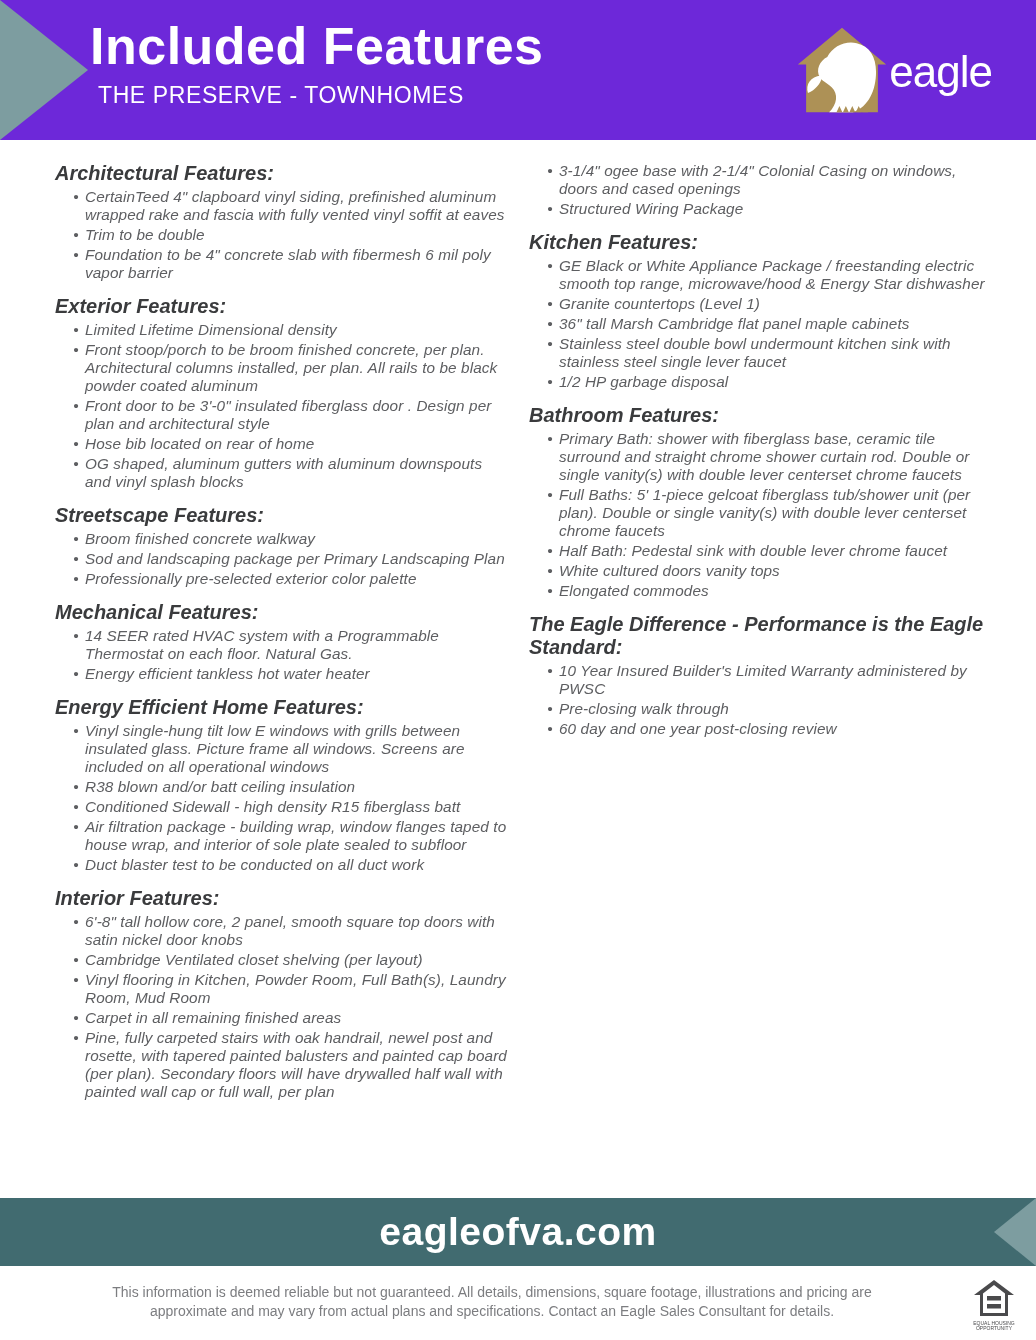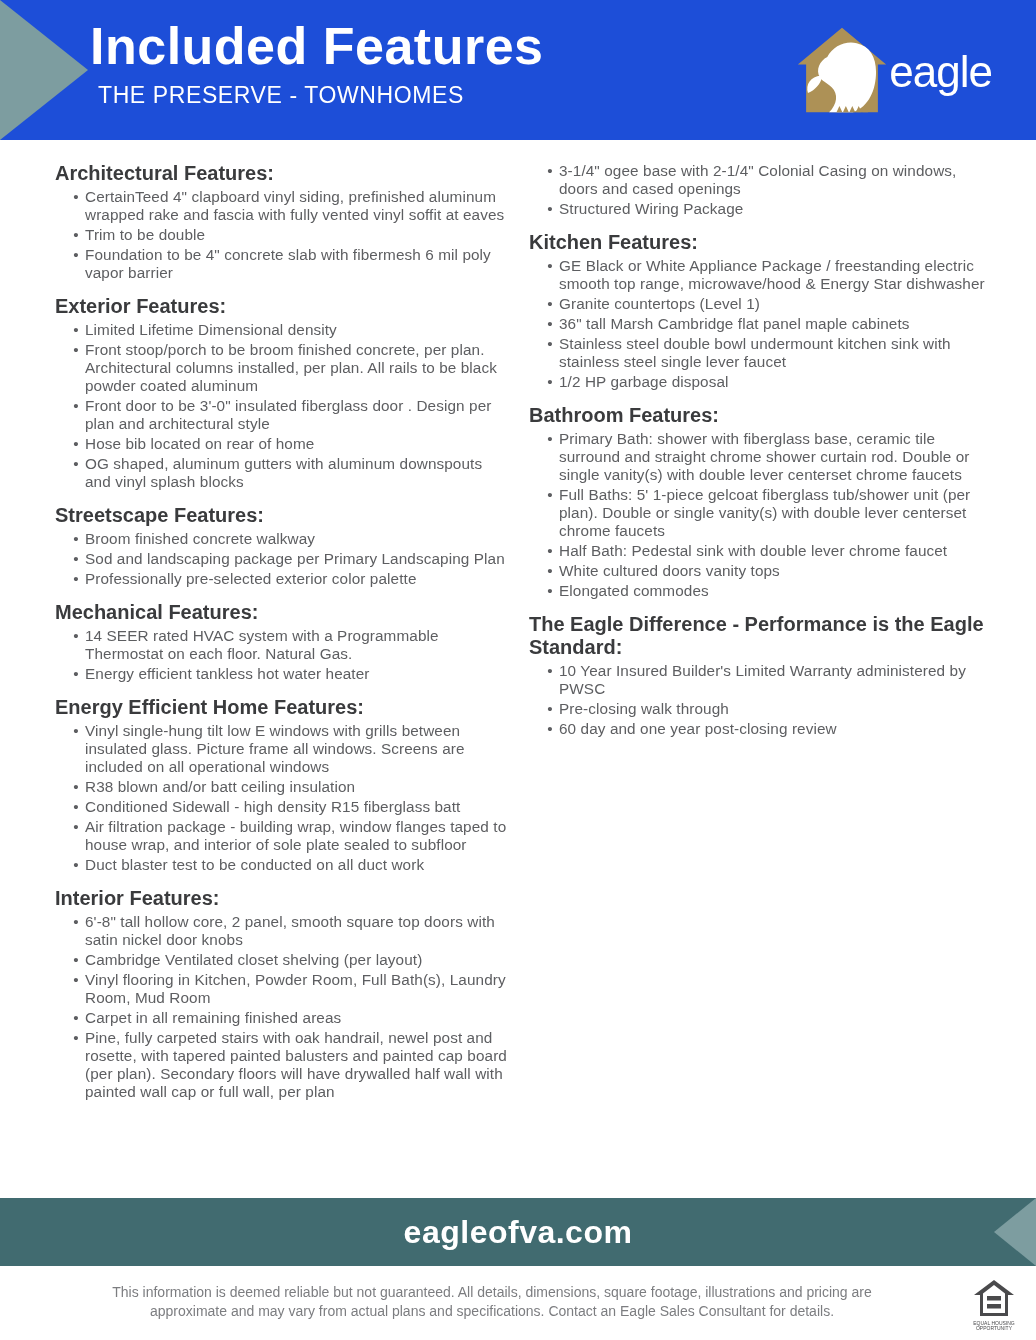--- a/index.html
+++ b/index.html
@@ -3,21 +3,21 @@
 <meta charset="utf-8">
 <style>
   html,body { margin:0; padding:0; }
   body {
     width:1036px; height:1340px; position:relative; background:#ffffff;
     font-family:"Liberation Sans", sans-serif; overflow:hidden;
   }
   
   .header {
     position:absolute; top:0; left:0; width:1036px; height:140px;
-    background:#1d4ed8;
+    background:#6d28d9;
   }
   .header-chevron {
     position:absolute; left:0; top:0; width:88px; height:140px;
     background:#7d9da0;
     clip-path:polygon(0 0, 100% 50%, 0 100%);
   }
   .title-block { position:absolute; left:90px; top:18px; color:#ffffff; }
   .page-title {
     margin:0; font-size:52px; font-weight:bold; letter-spacing:0.5px; line-height:1.08;
   }
@@ -27,21 +27,21 @@
   .logo { position:absolute; right:44px; top:24px; display:flex; align-items:center; }
   .logo-text {
     color:#ffffff; font-size:44px; font-weight:normal; line-height:1;
     margin-left:1px; letter-spacing:-1px;
   }
   
   .main {
     position:absolute; top:140px; left:0; width:1036px;
     padding:22px 0 0 55px; box-sizing:border-box; display:flex;
   }
-  .col { box-sizing:border-box; }
+  .col { box-sizing:border-box;font-style:italic; }
   .col-left  { width:452px; }
   .col-right { width:465px; margin-left:22px; }
   section.feature-section { margin:0 0 13px 0; }
   .section-heading {
     margin:0 0 3px 0; font-size:20px; font-weight:bold; color:#3a3b3d;
     line-height:1.15;
   }
   ul.feature-list { list-style:none; margin:0; padding:0 0 0 12px; }
   li.feature-item {
     display:flex; font-size:15.3px; line-height:18px; color:#5d5e61;
@@ -53,21 +53,21 @@
   .footer-band {
     position:absolute; left:0; top:1198px; width:1036px; height:68px;
     background:#416b70;
   }
   .footer-chevron {
     position:absolute; right:0; top:0; width:42px; height:68px;
     background:#7d9da0;
     clip-path:polygon(100% 0, 0 50%, 100% 100%);
   }
   .website {
-    color:#ffffff; font-size:32px; font-weight:bold; text-align:center;
+    color:#ffffff; font-size:39px; font-weight:bold; text-align:center;
     line-height:68px; letter-spacing:0.5px; text-decoration:none; display:block;
   }
   .disclaimer {
     position:absolute; top:1283px; left:12px; width:960px; text-align:center;
     font-size:14px; line-height:19px; color:#7c7d80;
   }
   .eho {
     position:absolute; right:16px; top:1280px; width:52px; text-align:center;
     color:#4a4a4c;
   }

